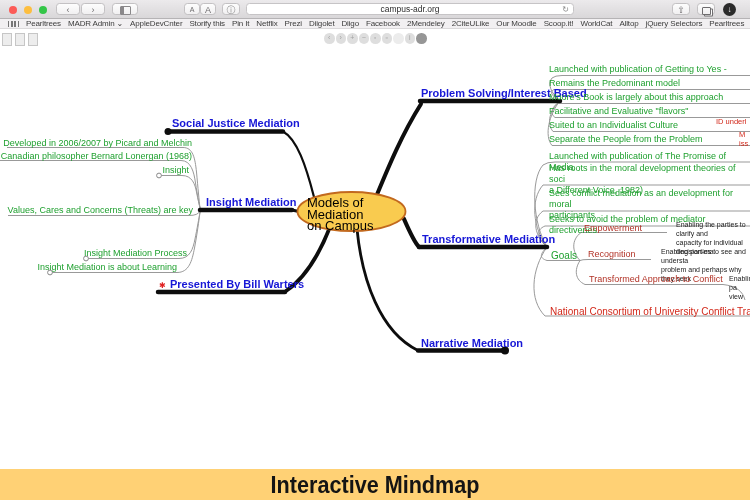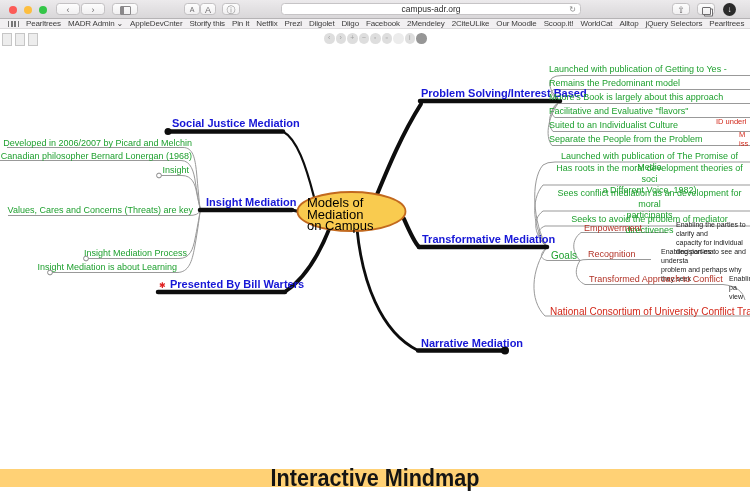--- a/index.html
+++ b/index.html
@@ -7,22 +7,22 @@
        font-family:"Liberation Sans",sans-serif;-webkit-font-smoothing:antialiased;}
   .window{position:absolute;inset:0;width:750px;height:500px;overflow:hidden;}
 
   
   .toolbar{position:absolute;left:0;top:0;width:750px;height:18px;
     background:linear-gradient(#eceaec,#d9d7d9);border-bottom:1px solid #b5b3b5;}
   .traffic{position:absolute;top:6px;width:8px;height:8px;border-radius:50%;}
   .btn{position:absolute;top:3px;height:12px;border:1px solid #c3c1c3;border-radius:3.5px;
     background:linear-gradient(#fdfdfd,#f1f0f1);color:#6f6d6f;font-size:9px;line-height:12px;
     text-align:center;box-sizing:border-box;}
-  .urlfield{position:absolute;left:246px;top:3px;width:300px;height:12px;border:1px solid #c6c4c6;
-    border-radius:3.5px;background:#fff;box-sizing:border-box;margin-left:35px;}
+  .urlfield{position:absolute;left:246px;top:3px;width:328px;height:12px;border:1px solid #c6c4c6;
+    border-radius:3.5px;background:#fff;box-sizing:border-box;}
   .urltext{position:absolute;left:0;right:0;top:0;font-size:8.5px;line-height:11px;color:#2d2d2d;text-align:center;}
   .reload{position:absolute;right:4px;top:0;font-size:8px;line-height:11px;color:#8a8a8a;}
   .sidebar-glyph{display:inline-block;width:9px;height:7px;border:1px solid #8a888a;border-radius:1px;
     margin-top:2px;background:linear-gradient(90deg,#8a888a 0 3px,transparent 3px);}
   .circle-btn{position:absolute;top:3px;width:13px;height:13px;border-radius:50%;background:#2b2b2b;
     color:#fff;font-size:8px;line-height:13px;text-align:center;}
   .tabs-glyph{display:inline-block;width:7px;height:6px;border:1px solid #6f6d6f;border-radius:1px;
     margin-top:2.5px;box-shadow:2px 1.5px 0 -1px #fdfdfd,2px 1.5px 0 0 #6f6d6f;}
 
   .bookmarksbar{position:absolute;left:0;top:19px;width:750px;height:10px;background:#f2f0f2;
@@ -41,32 +41,32 @@
       font-size:7px;line-height:10.5px;text-align:center;}
   .vc.light{background:#ececec;}
   .vc.dark{background:#969696;color:#d9d9d9;}
 
   
   .canvas{position:absolute;inset:0;}
   svg.links{position:absolute;left:0;top:0;}
   .topic{position:absolute;font-weight:700;font-size:11px;line-height:11px;white-space:nowrap;
     color:var(--topic_blue,#1717d6);}
   .child{position:absolute;font-size:9px;line-height:11px;white-space:pre-line;
-    color:var(--child_green,#1fa02f);text-align:center;}
+    color:var(--child_green,#1fa02f);}
   .child-r{position:absolute;font-size:9px;line-height:11px;white-space:nowrap;text-align:right;
     color:var(--child_green,#1fa02f);}
   .goal{position:absolute;font-size:9px;line-height:10px;white-space:nowrap;color:var(--label_red,#b23327);}
   .rednote{position:absolute;font-size:7.5px;line-height:8.5px;white-space:pre-line;color:var(--link_red,#d2281a);}
   .note{position:absolute;font-size:7px;line-height:9px;white-space:pre-line;color:var(--note_black,#1a1a1a);}
   .redlink{position:absolute;font-size:10px;line-height:11px;white-space:nowrap;color:var(--link_red,#d2281a);}
   .marker{position:absolute;font-size:8px;line-height:9px;color:var(--marker_red,#e02222);}
   .root-label{position:absolute;left:307px;top:197px;width:96px;font-size:13px;line-height:11.5px;color:#000;}
 
   
-  .footer{position:absolute;left:0;top:469px;width:750px;height:18px;background:var(--footer_bg,#ffd175);
+  .footer{position:absolute;left:0;top:469px;width:750px;height:31px;background:var(--footer_bg,#ffd175);
     display:flex;align-items:center;justify-content:center;}
   .footer span{font-size:24px;font-weight:800;color:#141414;letter-spacing:0;
     transform:scaleX(0.9);transform-origin:center;}
 </style>
 </head>
 <body>
 
 <div class="window">
 
   <div class="toolbar">

